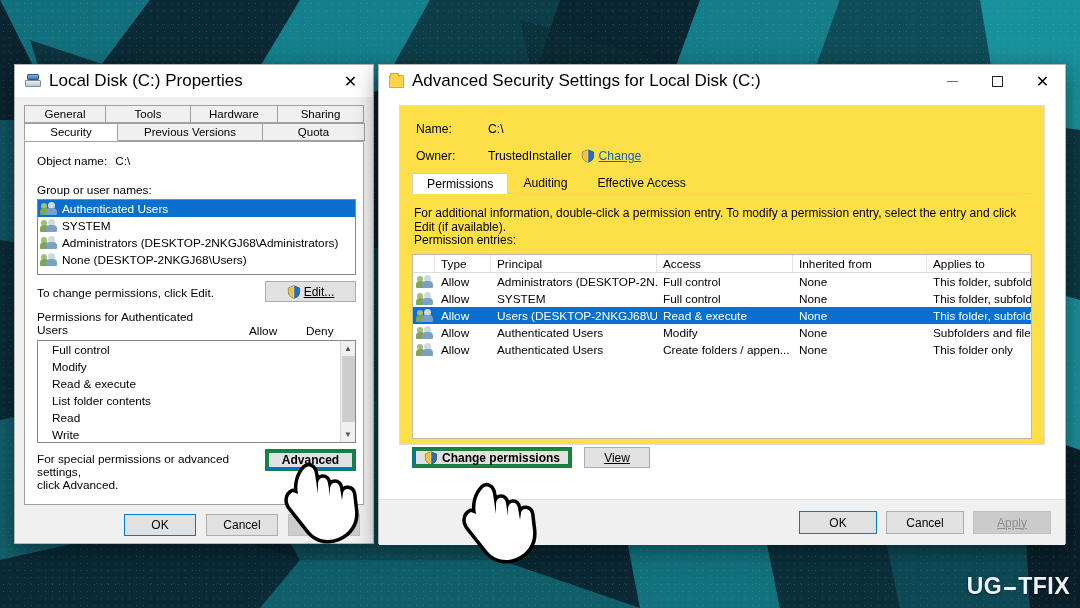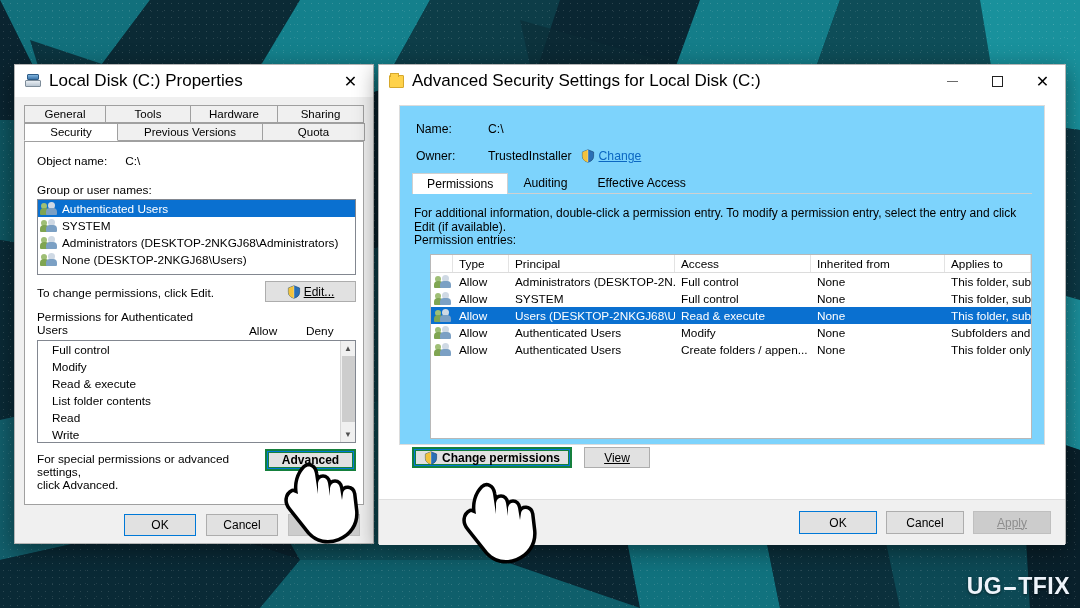--- a/index.html
+++ b/index.html
@@ -132,21 +132,21 @@
   .sc-arrow { height:15px; width:15px; display:flex; align-items:center; justify-content:center;
     font-size:8px; color:#505050; }
   .sc-track { flex:1; width:15px; position:relative; }
   .sc-thumb { position:absolute; left:1px; top:0; width:13px; height:66px; background:#cdcdcd; }
 
   
   #advWin { left:378px; top:64px; width:688px; height:480px; background:#ffffff; }
   #advBody { position:relative; height:448px; background:#ffffff; }
   .adv-panel {
     position:absolute; left:20px; top:8px; right:20px; height:340px;
-    border:1px solid #dcdcdc; background:#7dd3fc;
+    border:1px solid #dcdcdc; background:#fde047;
   }
   .kv { display:flex; font-size:12.2px; }
   .kv .k { width:72px; color:#000; }
   .link { color:#0b67c2; text-decoration:underline; cursor:pointer; }
 
   .atabs { display:flex; height:22px; border-bottom:1px solid #d0d0d0; }
   .atab {
     font-size:12.2px; padding:0 14px; display:flex; align-items:center;
     border:1px solid transparent; border-bottom:none; background:transparent; color:#000;
   }
@@ -252,21 +252,21 @@
       </div>
       <div class="tabrow">
         <div class="tab active" style="width:94px">Security</div>
         <div class="tab" style="width:146px">Previous Versions</div>
         <div class="tab" style="width:103px">Quota</div>
       </div>
     </div>
 
     <div class="tabpane">
 
-      <div style="position:absolute; left:12px; top:12px; display:flex; gap:18px;">
+      <div style="position:absolute; left:12px; top:12px; display:flex; gap:8px;">
         <span class="lbl">Object name:</span>
         <span class="lbl">C:\</span>
       </div>
 
       <div class="lbl" style="position:absolute; left:12px; top:41px;">Group or user names:</div>
 
       <div class="listbox" style="position:absolute; left:12px; top:57px; width:319px; height:76px;">
         <div class="li sel">
           <span class="users-icon">
               <i class="h1"></i>
@@ -417,21 +417,21 @@
       <div class="atabs" style="position:absolute; left:12px; right:12px; top:66px;">
         <div class="atab active">Permissions</div>
         <div class="atab">Auditing</div>
         <div class="atab">Effective Access</div>
       </div>
 
       <div style="position:absolute; left:14px; right:14px; top:100px; font-size:12px;">For additional information, double-click a permission entry. To modify a permission entry, select the entry and click Edit (if available).</div>
 
       <div style="position:absolute; left:14px; top:127px; font-size:12px;">Permission entries:</div>
 
-      <div class="grid" style="top:148px; height:185px;margin-left:18px;">
+      <div class="grid" style="top:148px; height:185px;">
         <div class="ghead">
           <div class="c-ico"></div>
           <div class="c-type">Type</div>
           <div class="c-prin">Principal</div>
           <div class="c-acc">Access</div>
           <div class="c-inh">Inherited from</div>
           <div class="c-app">Applies to</div>
         </div>
 
         <div class="grow">

